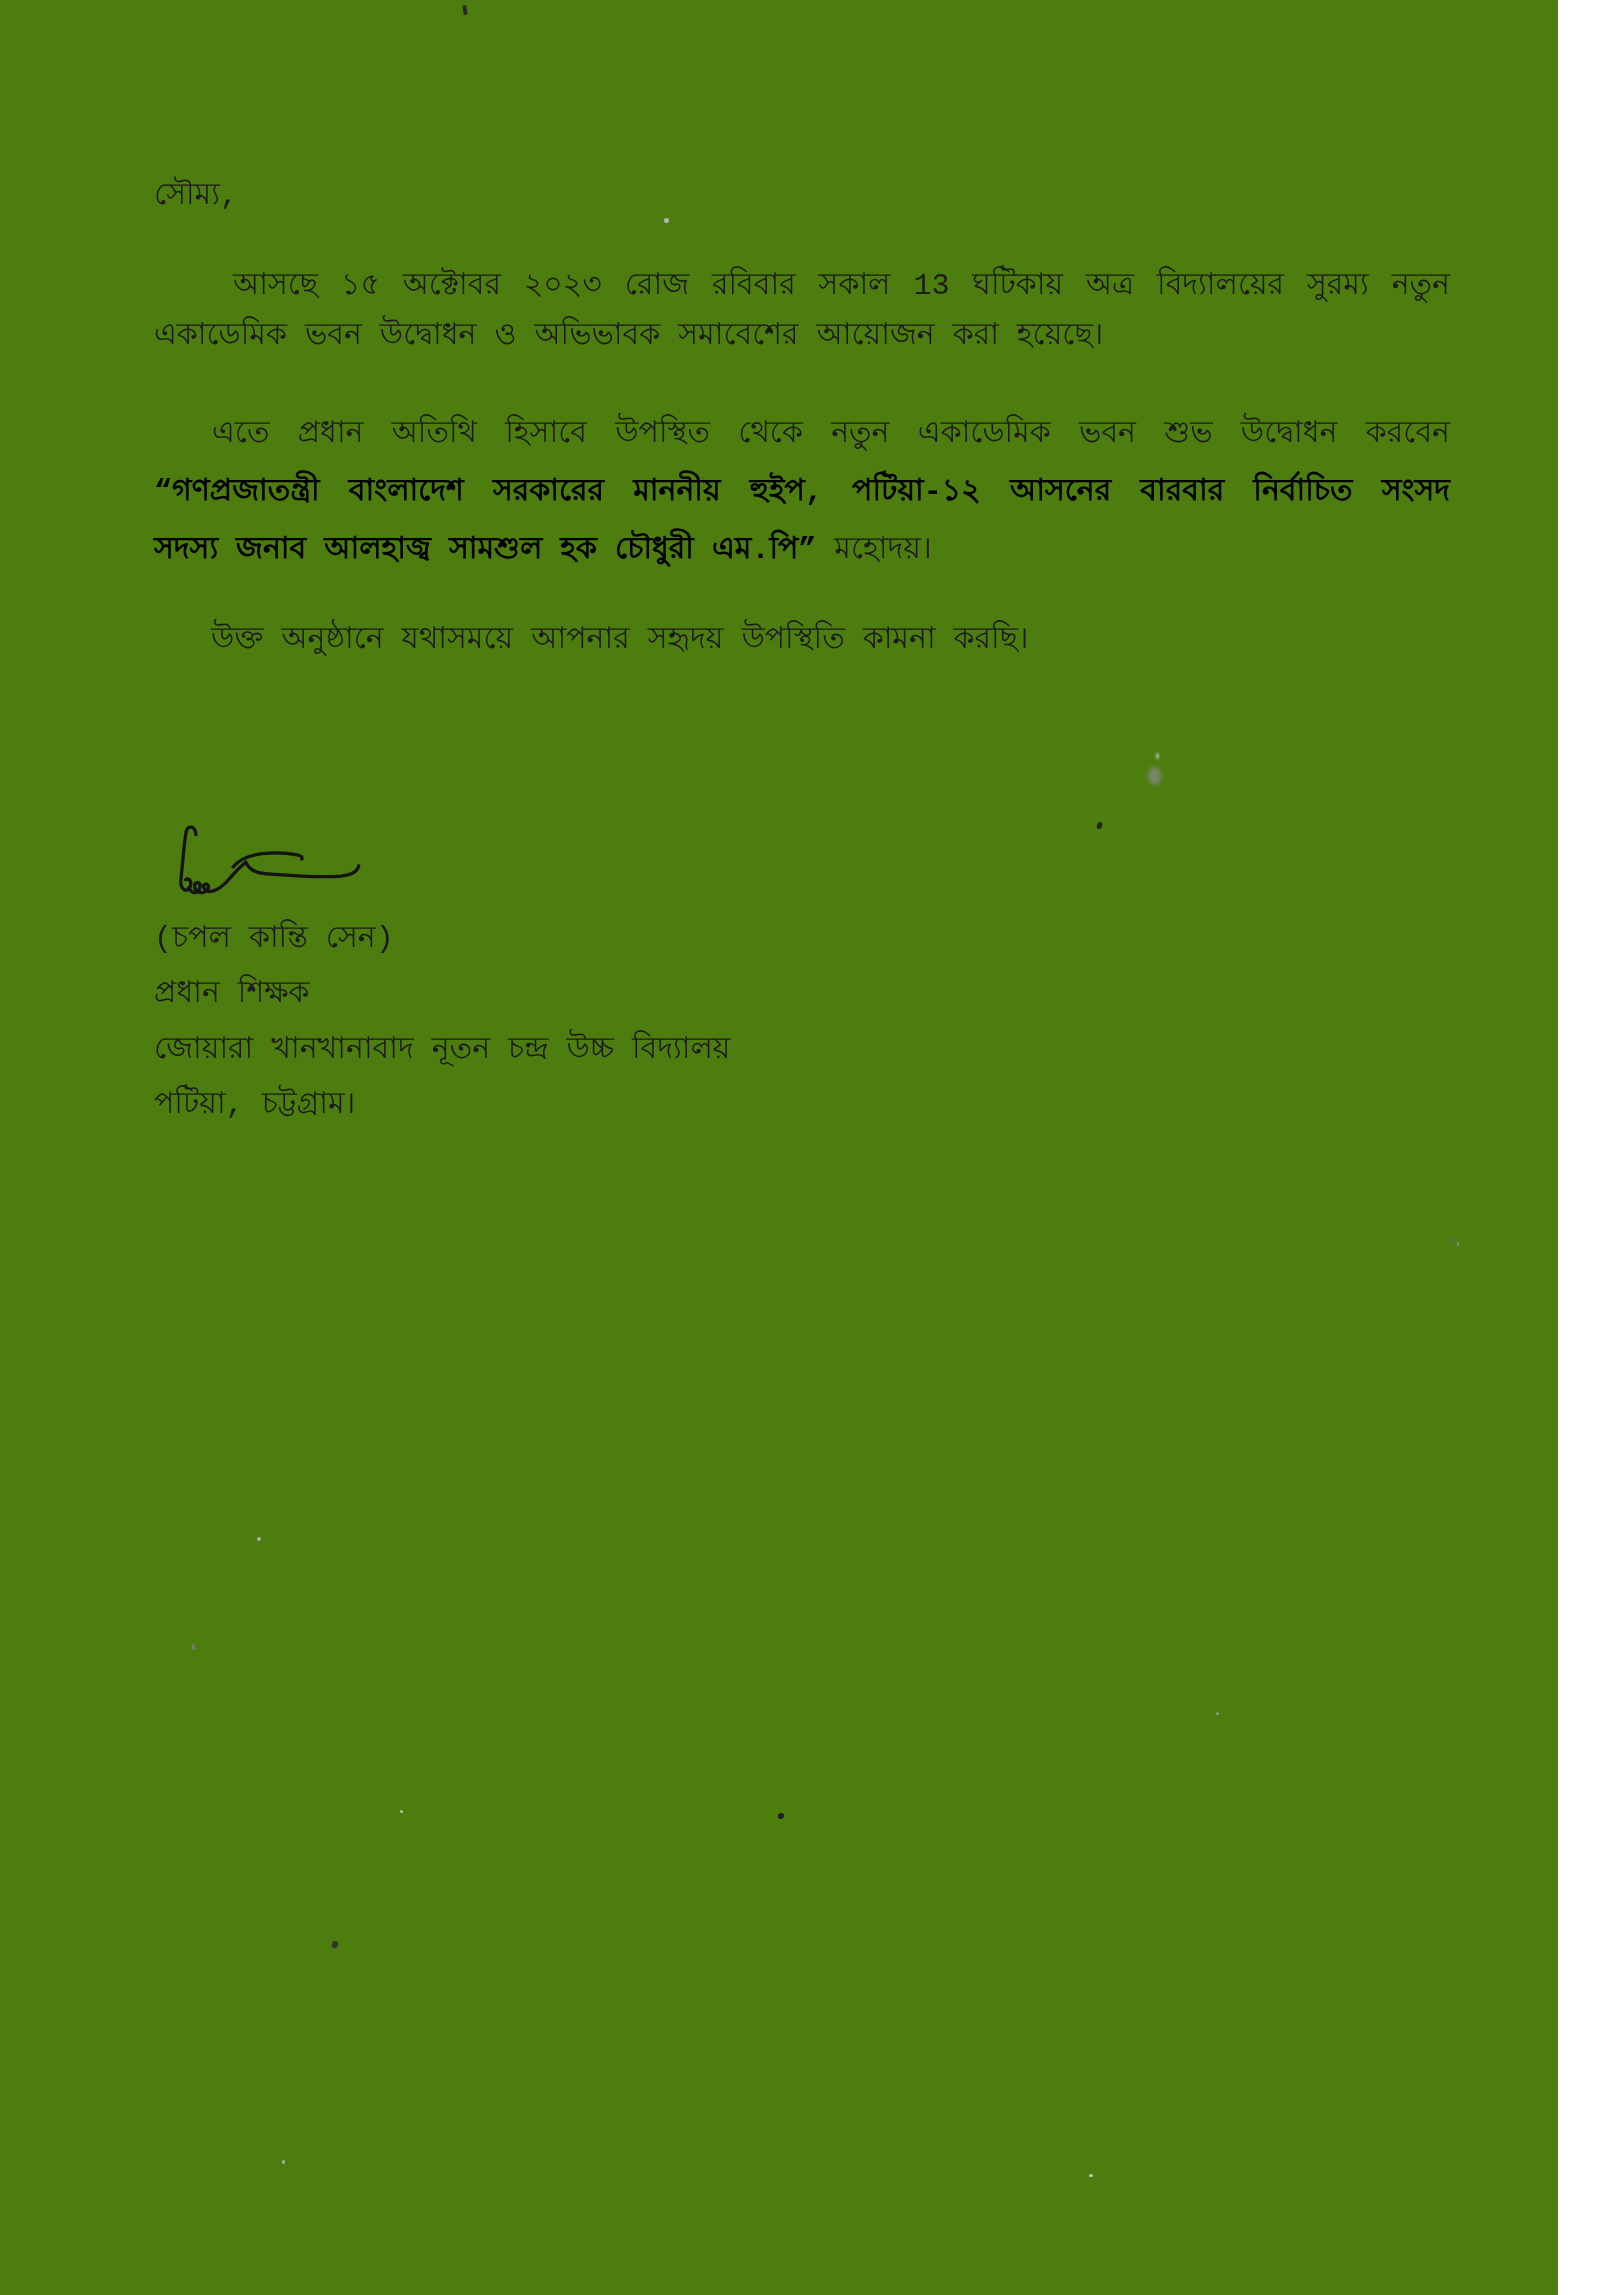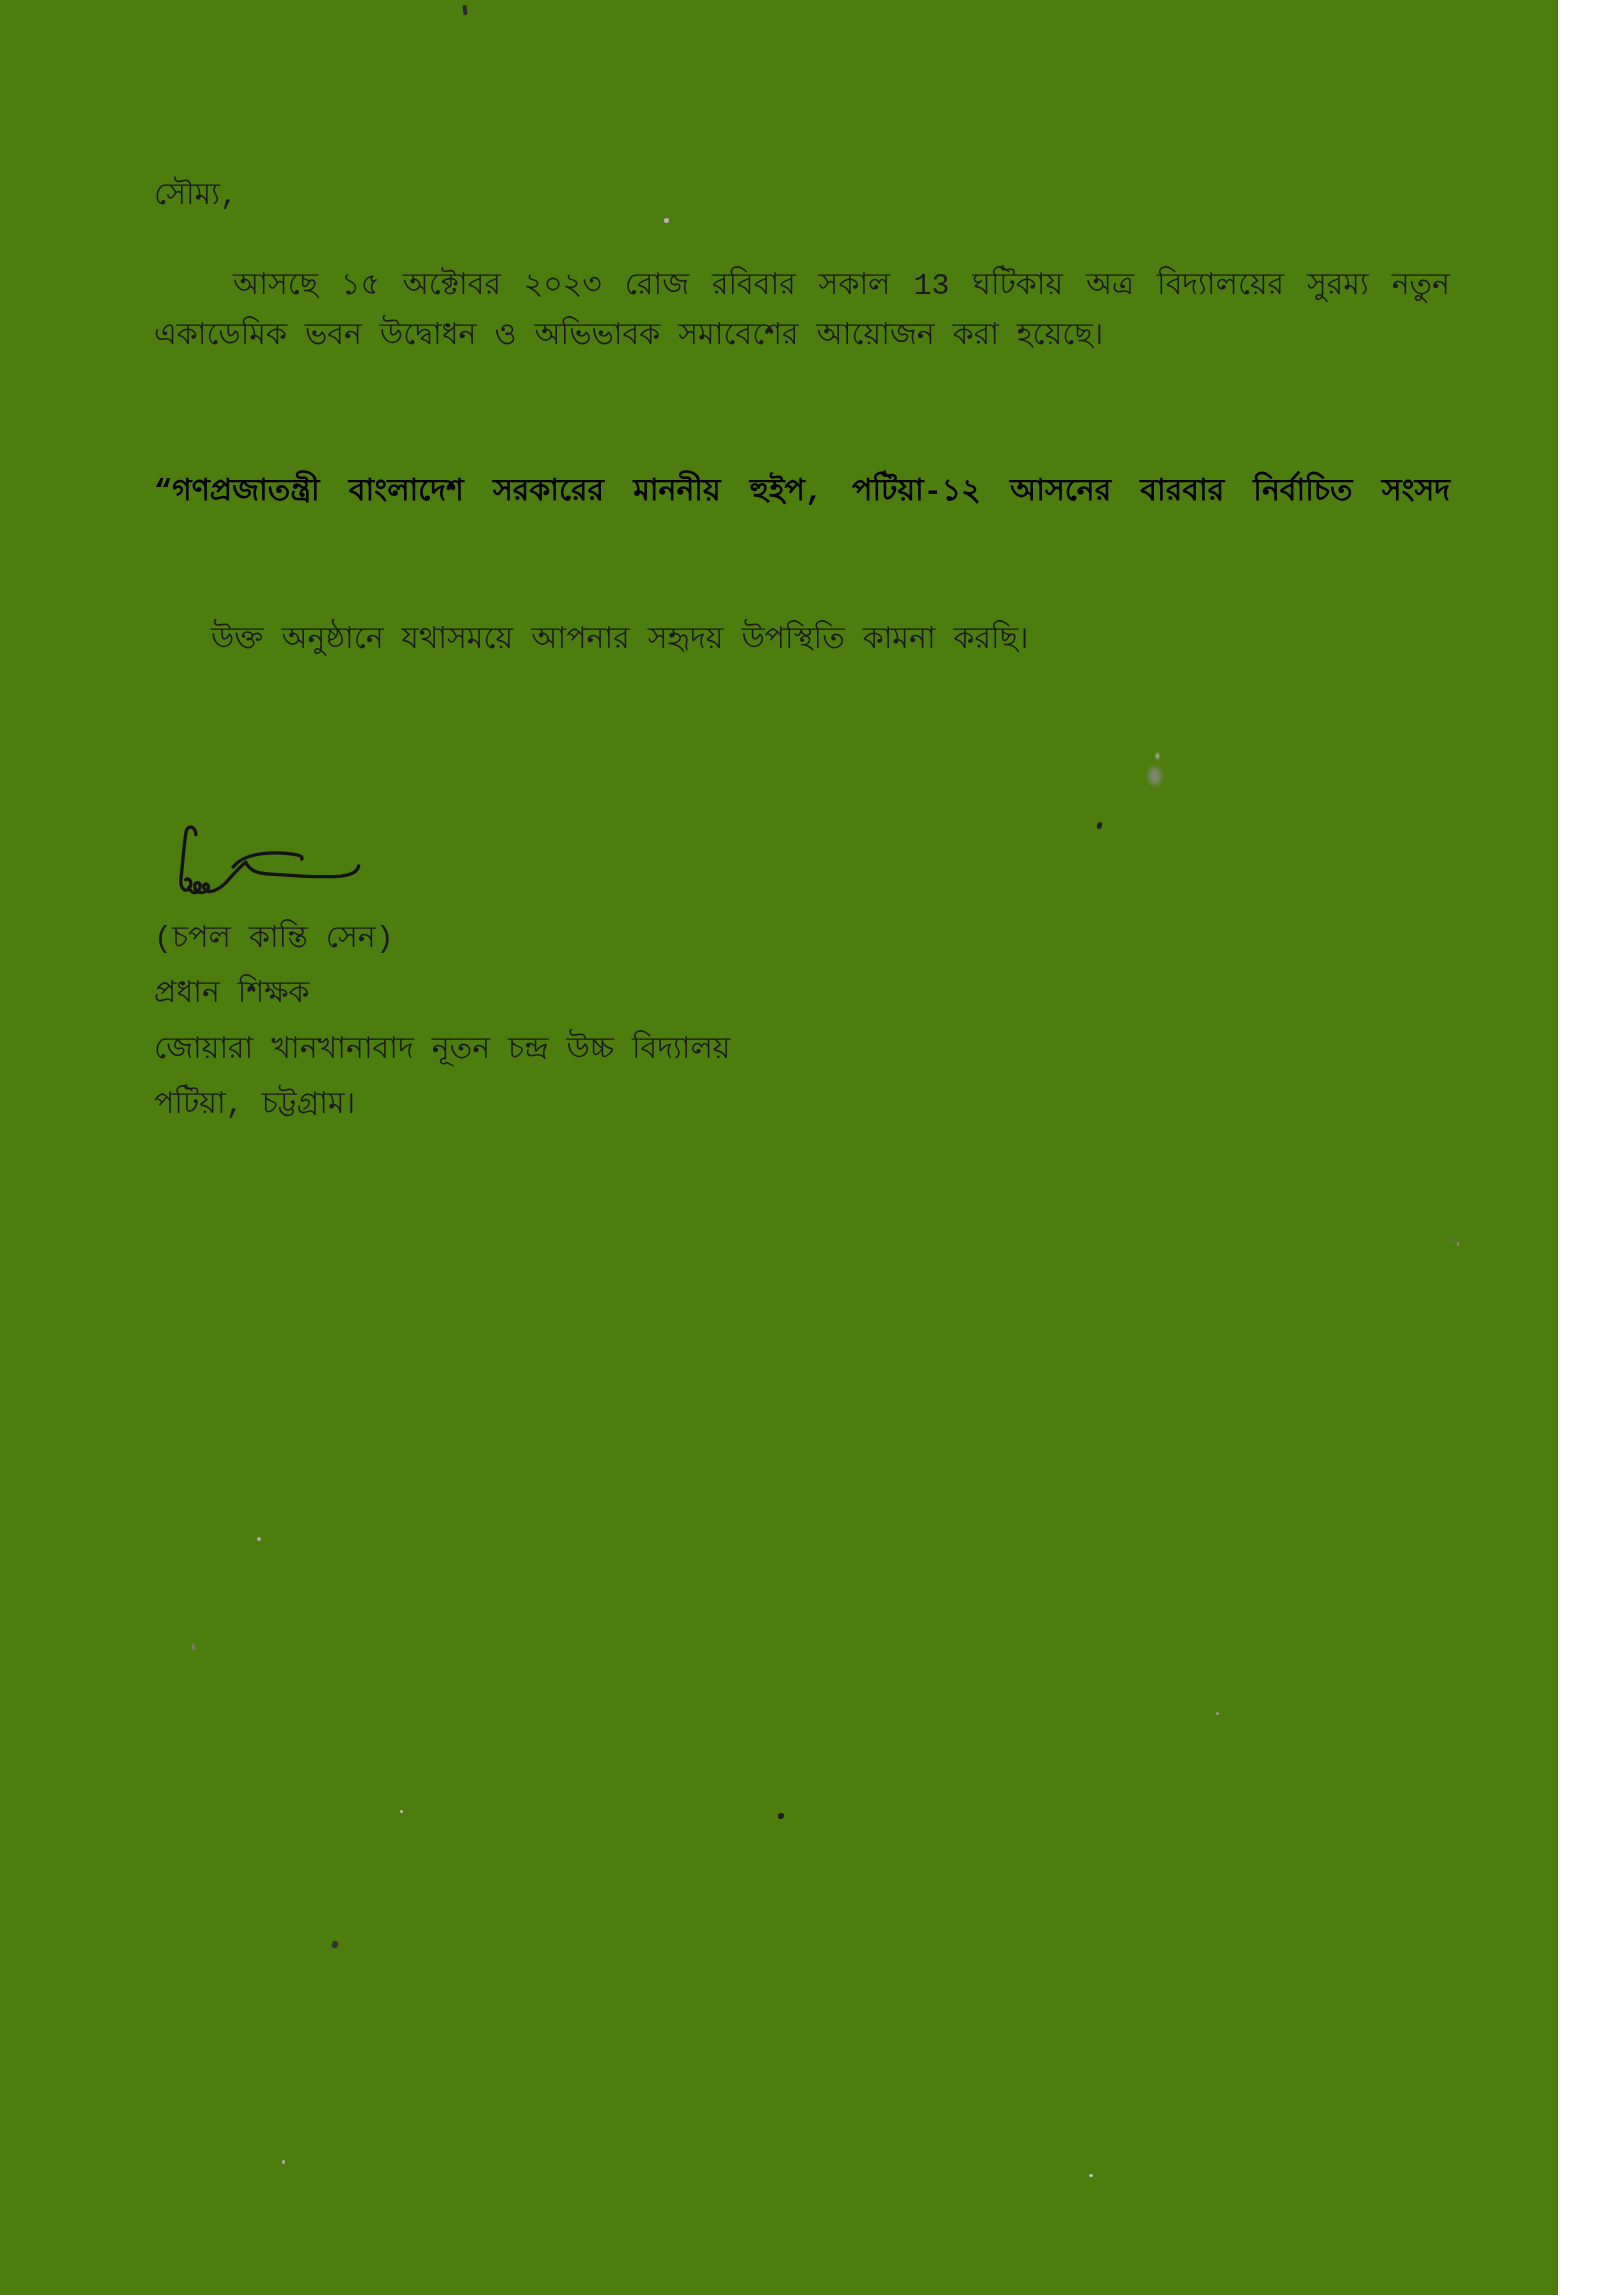--- a/index.html
+++ b/index.html
@@ -50,21 +50,23 @@
 </head>
 <body>
 
 <div class="page">
 
   <div class="line" style="top:174px">সৌম্য,</div>
 
   <div class="line justify indent-p1" style="top:264px">আসছে ১৫ অক্টোবর ২০২৩ রোজ রবিবার সকাল 13 ঘটিকায় অত্র বিদ্যালয়ের সুরম্য নতুন</div>
   <div class="line" style="top:314px">একাডেমিক ভবন উদ্বোধন ও অভিভাবক সমাবেশের আয়োজন করা হয়েছে।</div>
 
+  <div class="line justify indent-p2" style="top:412px">এতে প্রধান অতিথি হিসাবে উপস্থিত থেকে নতুন একাডেমিক ভবন শুভ উদ্বোধন করবেন</div>
   <div class="line justify bold" style="top:470px">“গণপ্রজাতন্ত্রী বাংলাদেশ সরকারের মাননীয় হুইপ, পটিয়া-১২ আসনের বারবার নির্বাচিত সংসদ</div>
+  <div class="line" style="top:528px"><span class="bold">সদস্য জনাব আলহাজ্ব সামশুল হক চৌধুরী এম.পি”</span><span> মহোদয়।</span></div>
 
   <div class="line indent-p3" style="top:618px">উক্ত অনুষ্ঠানে যথাসময়ে আপনার সহৃদয় উপস্থিতি কামনা করছি।</div>
 
 
   <svg class="signature-svg" width="198" height="79" viewBox="0 0 250 100">
     <g fill="none" stroke="#141414" stroke-width="4.2" stroke-linecap="round" stroke-linejoin="round">
       <path d="M 30 16 C 29 5, 19 3, 17.5 13 C 15 26, 13 55, 11 72 C 9.5 86, 19 91, 23 81 C 25 75, 21 70, 17 73"></path>
       <path d="M 21 83 C 25 92, 33 91, 35 83 C 36.5 76, 29.5 74.5, 28.5 80 C 27.5 87.5, 36 92, 43 87.5 C 48 84, 45.5 76.5, 41 79 C 38 81, 40.5 88.5, 48 88 C 57 87, 66 80, 74 70 C 81 62, 87 55, 93 51"></path>
       <path d="M 77 57 C 85 47, 98 42, 114 40 C 130 38.5, 147 39.5, 158 41.5 C 163 42.5, 165 44.5, 164 47"></path>
       <path d="M 93 51 C 97 60, 105 64.5, 118 65.5 C 145 67.5, 186 71, 214 68.5 C 227 67, 235 62, 236 55.5"></path>

